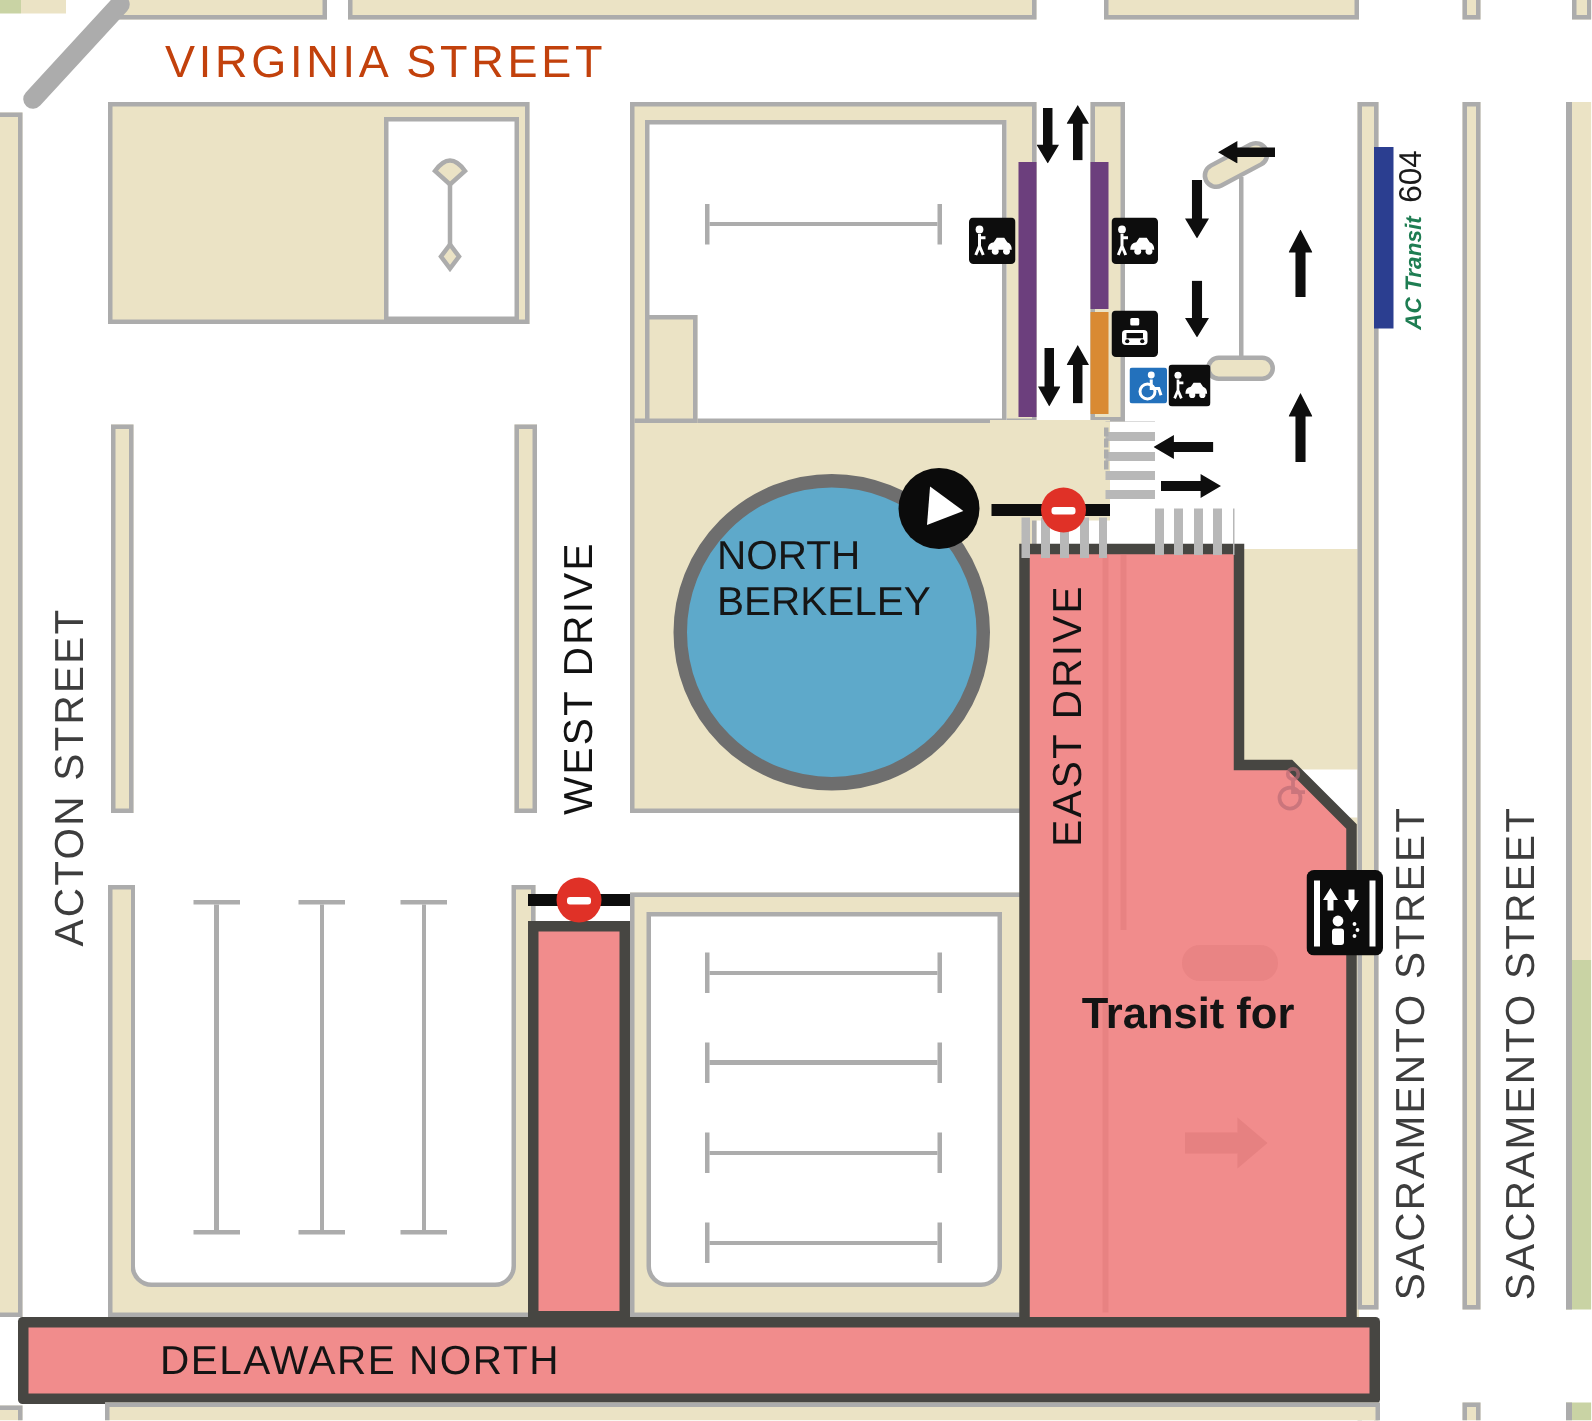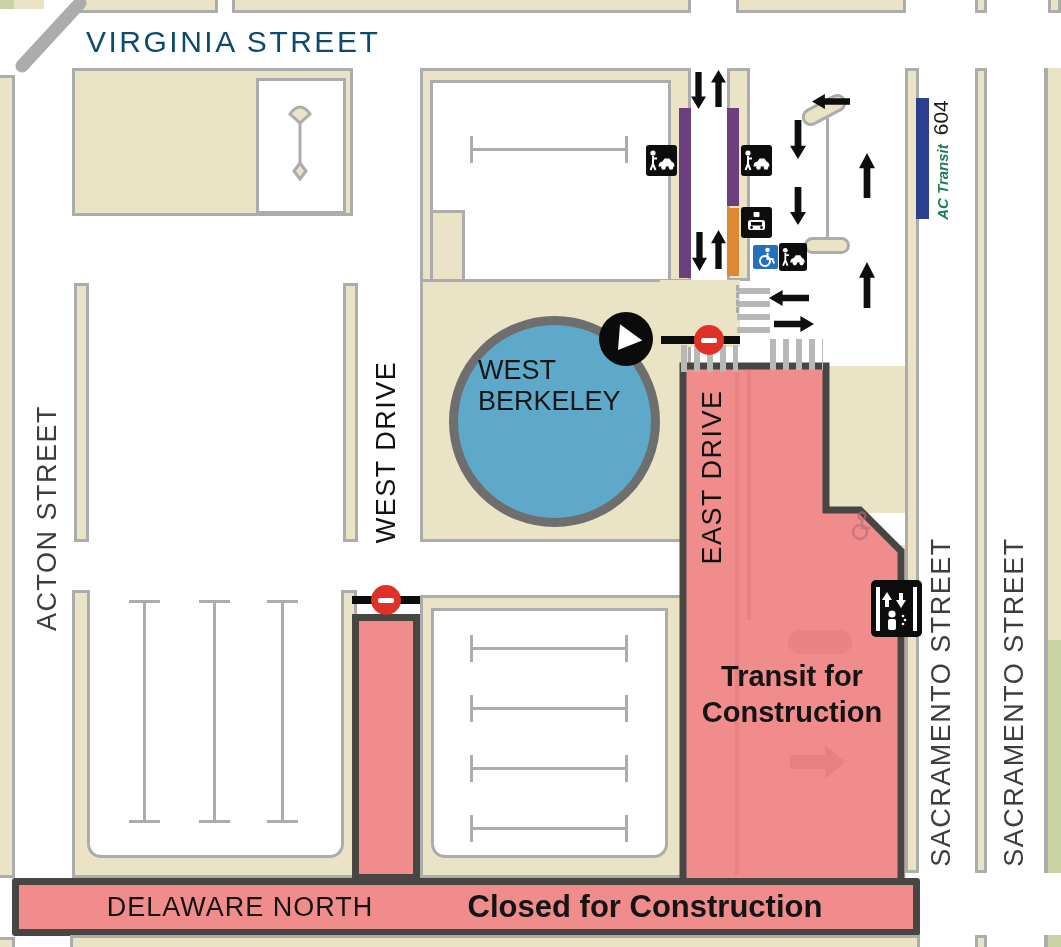--- a/index.html
+++ b/index.html
@@ -25,21 +25,21 @@
   .arr-left{clip-path:polygon(0 50%,34% 0,34% 29%,100% 29%,100% 71%,34% 71%,34% 100%);}
   .arr-right{clip-path:polygon(0 50%,34% 0,34% 29%,100% 29%,100% 71%,34% 71%,34% 100%);transform:scaleX(-1);}
   
   .noentry{position:absolute;width:30px;height:30px;border-radius:50%;background:var(--no_entry_red);}
   .noentry::after{content:"";position:absolute;left:7px;top:13px;width:16px;height:5px;background:#fff;border-radius:2px;}
   .blackbar{position:absolute;background:#0d0d0d;}
   
   .vlabel{position:absolute;white-space:nowrap;color:#3D3D3D;font-size:27px;letter-spacing:1.5px;
           transform:translate(-50%,-50%) rotate(-90deg);}
   .vlabel.dark{color:#121212;}
-  .hlabel{position:absolute;white-space:nowrap;color:#0c4a6e;}
+  .hlabel{position:absolute;white-space:nowrap;color:#c2410c;margin-left:24px;}
   .closed-line{position:absolute;width:220px;text-align:center;color:#141414;font-size:29px;font-weight:600;}
   .zone{position:absolute;}
   .station-circle{position:absolute;border-radius:50%;background:var(--station_blue);border:9px solid #6E6E6E;}
   .station-text span{display:block;font-size:27px;line-height:31px;color:#161616;}
   .ac-label{position:absolute;white-space:nowrap;transform:translate(-50%,-50%) rotate(-90deg);}
   .ac-logo{font-style:italic;font-weight:bold;color:#1E7D52;font-size:15px;letter-spacing:0;}
   .ac-route{color:#1a1a1a;font-size:21px;margin-left:9px;}
 </style>
 </head>
 <body>
@@ -116,21 +116,20 @@
     <rect x="138" y="300" width="64" height="24" rx="12" fill="#E07A7A" opacity="0.45"></rect>
     <polygon points="140,425 175,425 175,415 195,432 175,449 175,439 140,439" fill="#E07A7A" opacity="0.6"></polygon>
     <g stroke="#B86A74" stroke-width="2.5" fill="none" opacity="0.65">
       <circle cx="212" cy="186" r="3.5"></circle>
       <path d="M212,190 v8 h8"></path>
       <circle cx="210" cy="202" r="7"></circle>
     </g>
   </svg>
   <div class="vlabel dark" style="left:712px;top:477px;"><span>EAST DRIVE</span></div>
   <div class="closed-line" style="left:682px;top:660px;">Transit for</div>
-  <div class="closed-line" style="left:682px;top:696px;">Construction</div>
 
   <div class="abs" style="left:352px;top:614px;width:68px;height:267px;background:var(--dark_outline);"></div>
   <div class="abs" style="left:359px;top:621px;width:54px;height:253px;background:var(--closed_pink);"></div>
   <div class="blackbar" style="left:352px;top:596px;width:68px;height:8px;"></div>
   <div class="noentry" style="left:371px;top:585px;"></div>
 
   <div class="cw-v" style="left:681px;top:345px;width:57px;height:27px;"></div>
   <div class="cw-v" style="left:770px;top:339px;width:53px;height:31px;"></div>
   <div class="cw-h" style="left:737px;top:281px;width:33px;height:52px;"></div>
   <div class="abs" style="left:736px;top:285px;width:0;height:28px;border-left:3px dashed #ADADAD;"></div>
@@ -140,21 +139,21 @@
   <div class="zone" style="left:679px;top:108px;width:12px;height:170px;background:var(--bus_zone_purple);"></div>
   <div class="zone" style="left:727px;top:108px;width:12px;height:98px;background:var(--bus_zone_purple);"></div>
   <div class="zone" style="left:727px;top:208px;width:12px;height:68px;background:var(--taxi_zone_orange);"></div>
   <div class="zone" style="left:916px;top:98px;width:13px;height:121px;background:var(--ac_transit_navy);"></div>
   <div class="ac-label" style="left:941px;top:160px;">
     <span class="ac-logo">AC Transit</span><span class="ac-route">604</span>
   </div>
 
   <div class="station-circle" style="left:449px;top:316px;width:193px;height:193px;"></div>
   <div class="abs station-text" style="left:478px;top:355px;">
-    <span>WEST</span>
+    <span>NORTH</span>
     <span>BERKELEY</span>
   </div>
   <div class="abs" style="left:599px;top:312px;width:54px;height:54px;border-radius:50%;background:#0b0b0b;">
     <div style="position:absolute;left:13px;top:10px;width:33px;height:33px;background:#fff;clip-path:polygon(20% 10%,92% 52%,22% 88%);transform:rotate(6deg);"></div>
   </div>
 
   <svg class="abs" style="left:646px;top:145px;" width="31" height="31" viewBox="0 0 31 31">
     <rect width="31" height="31" rx="3" fill="#0d0d0d"></rect>
     <circle cx="7" cy="8" r="2.6" fill="#fff"></circle>
     <path d="M7,11 V19 M7,13.5 H11 M7,19 L4.5,25 M7,19 L9.5,25" stroke="#fff" stroke-width="2" fill="none"></path>
@@ -213,21 +212,20 @@
   <div class="arrow arr-down" style="left:790px;top:120px;width:16px;height:39px;"></div>
   <div class="arrow arr-down" style="left:790px;top:187px;width:16px;height:38px;"></div>
   <div class="arrow arr-up" style="left:859px;top:153px;width:16px;height:45px;"></div>
   <div class="arrow arr-up" style="left:859px;top:262px;width:16px;height:46px;"></div>
   <div class="arrow arr-left" style="left:769px;top:290px;width:40px;height:16px;"></div>
   <div class="arrow arr-right" style="left:774px;top:316px;width:40px;height:16px;"></div>
 
   <div class="abs" style="left:12px;top:878px;width:908px;height:58px;background:var(--dark_outline);border-radius:3px;"></div>
   <div class="abs" style="left:19px;top:885px;width:894px;height:44px;background:var(--closed_pink);"></div>
   <div class="abs" style="left:60px;top:886px;width:360px;height:42px;line-height:42px;text-align:center;font-size:27px;letter-spacing:1px;color:#141414;">DELAWARE NORTH</div>
-  <div class="abs" style="left:430px;top:884px;width:430px;height:46px;line-height:46px;text-align:center;font-size:31px;font-weight:600;color:#141414;">Closed for Construction</div>
   <div class="tan" style="left:70px;top:935px;width:850px;height:16px;"></div>
 
   <div class="hlabel" style="left:86px;top:25px;font-size:30px;letter-spacing:2.5px;">VIRGINIA STREET</div>
   <div class="vlabel" style="left:47px;top:518px;"><span>ACTON STREET</span></div>
   <div class="vlabel" style="left:386px;top:452px;color:#121212;"><span>WEST DRIVE</span></div>
   <div class="vlabel" style="left:941px;top:702px;"><span>SACRAMENTO STREET</span></div>
   <div class="vlabel" style="left:1014px;top:702px;"><span>SACRAMENTO STREET</span></div>
 
 </div>
 

